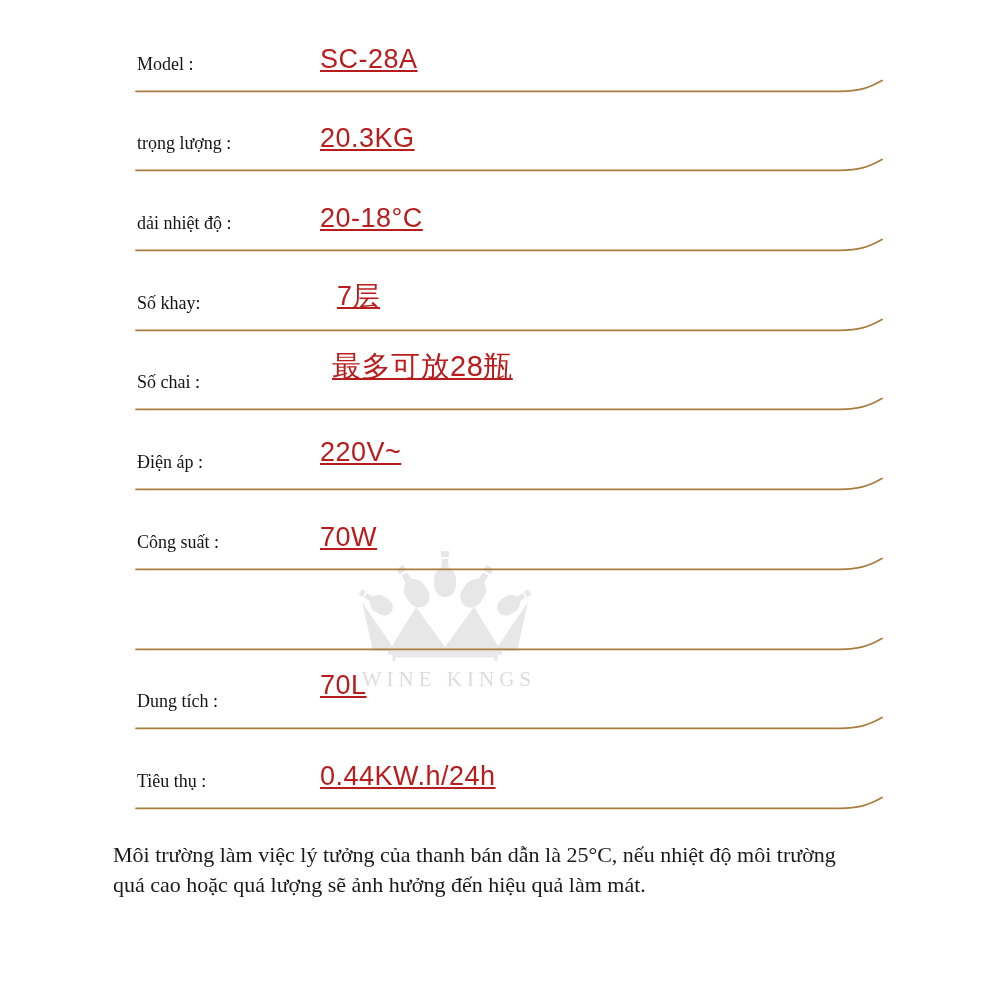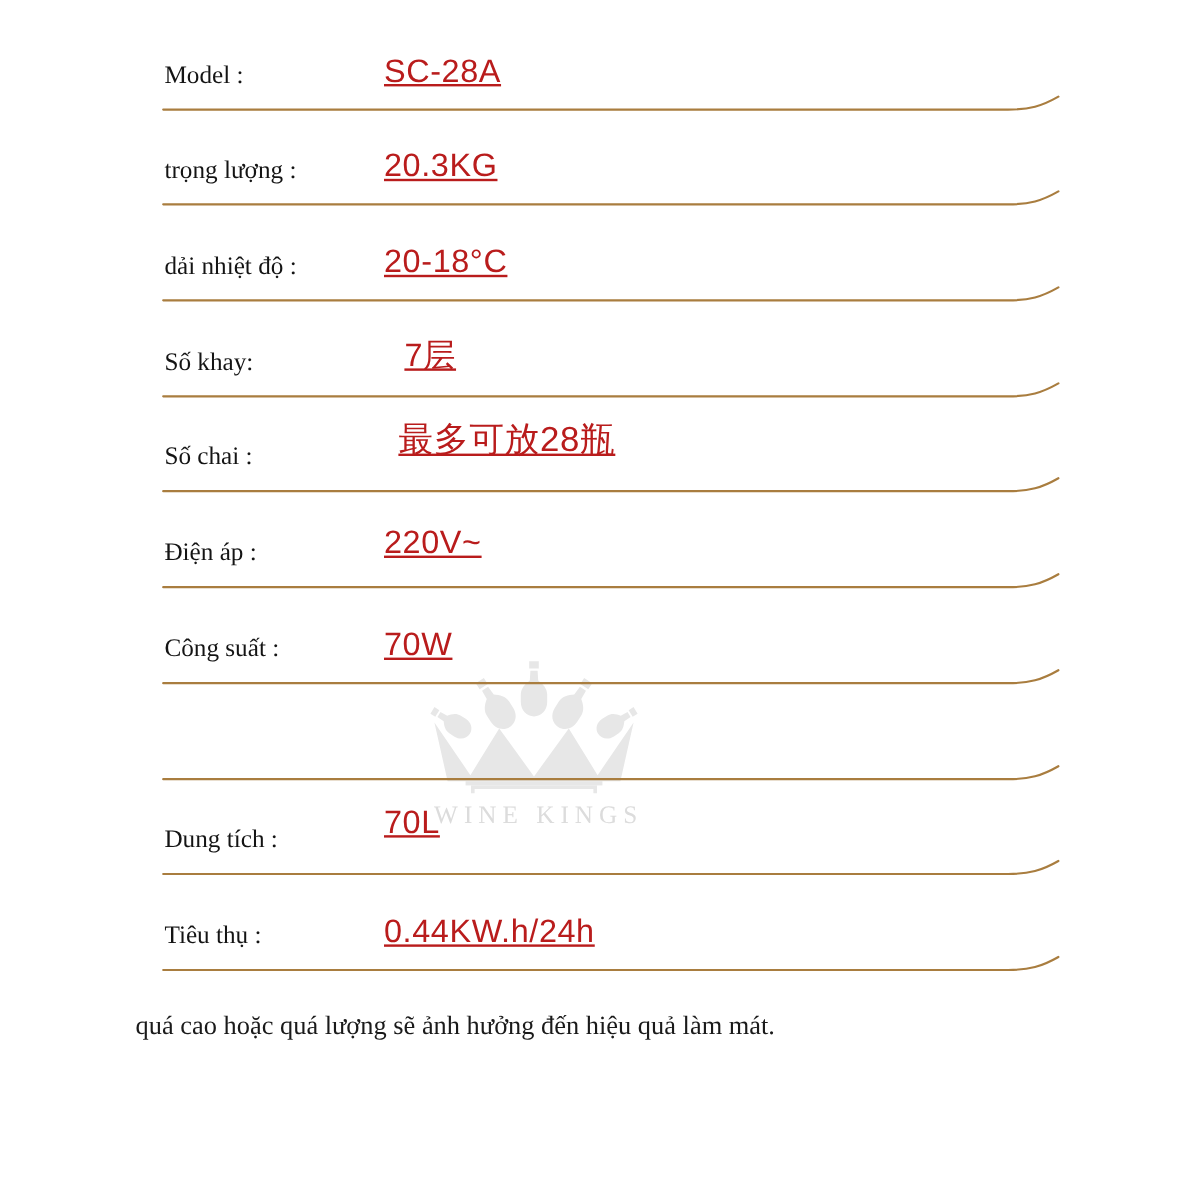--- a/index.html
+++ b/index.html
@@ -16,21 +16,21 @@
     margin-top:6px; font-size:21px; letter-spacing:5px; white-space:nowrap;
     color:#dcdcdc; font-family:"Liberation Serif","DejaVu Serif",serif;
   }
 
   
   .spec-table { position:absolute; left:135px; top:13px; width:750px; }
   .spec-row { position:relative; height:79.7px; }
   .spec-row .divider { position:absolute; left:0; bottom:0; display:block; }
   .spec-label {
     position:absolute; left:2px; bottom:18px; white-space:nowrap;
-    font-size:21px; color:#141414;
+    font-size:18px; color:#141414;
   }
   .spec-value {
     position:absolute; left:185px; bottom:18px; white-space:nowrap;
     font-family:"Liberation Sans","DejaVu Sans",sans-serif;
     font-weight:300; font-size:27px; color:#b91c1c; letter-spacing:0.5px;text-decoration:underline;
   }
   
   .spec-row:nth-child(4) .spec-value { left:202px; }
   .spec-row:nth-child(5) .spec-value { font-size:29px; bottom:24px;margin-left:12px; }
   .spec-row:nth-child(6) .spec-value { bottom:23px; }
@@ -141,16 +141,17 @@
     <div class="spec-row">
       <span class="spec-label">Tiêu thụ :</span>
       <span class="spec-value">0.44KW.h/24h</span>
       <svg class="divider" width="750" height="14" viewBox="0 0 750 14">
         <path d="M1,12.3 L705,12.3 C723,12.3 733,9.5 747,1.5" fill="none" stroke-width="1.8" stroke-linecap="round" stroke="#a97d3f"></path>
       </svg>
     </div>
   </div>
 
   <div class="advice">
+    <div class="advice-line">Môi trường làm việc lý tưởng của thanh bán dẫn là 25°C, nếu nhiệt độ môi trường</div>
     <div class="advice-line">quá cao hoặc quá lượng sẽ ảnh hưởng đến hiệu quả làm mát.</div>
   </div>
 
 </div>
 
 </body></html>

